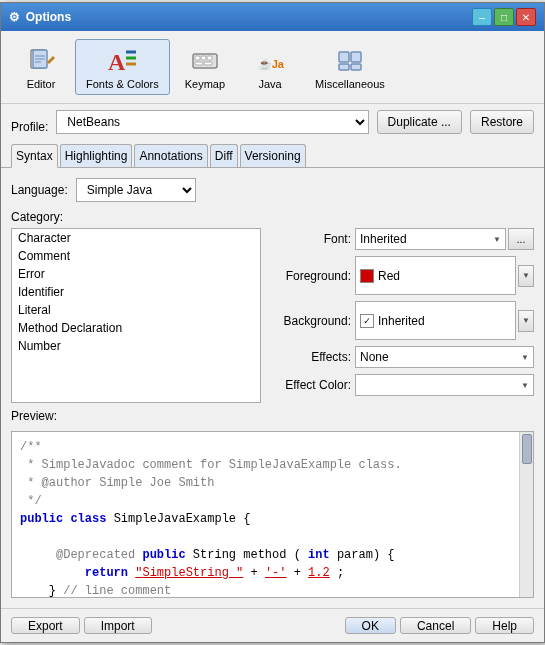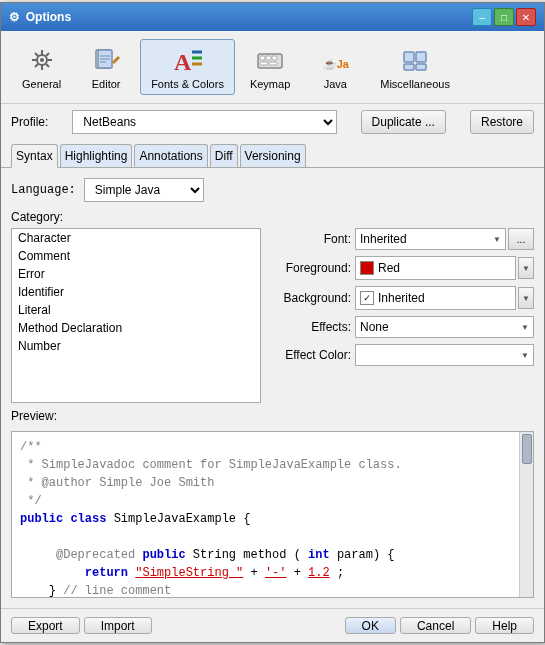--- a/index.html
+++ b/index.html
@@ -84,23 +84,23 @@
       font-size: 20px;
     }
     .toolbar-label {
       font-size: 11px;
       margin-top: 2px;
       text-align: center;
     }
 
     .profile-bar {
       display: flex;
-      align-items: center;
+      align-items: flex-end;
       padding: 6px 10px;
-      gap: 24px;
+      gap: 8px;
       background: #f0f0f0;
     }
     .profile-label {
       font-size: 12px;
     }
     .profile-select {
       flex: 1;
       height: 24px;
       border: 1px solid #aaa;
       background: white;
@@ -144,21 +144,21 @@
       padding: 10px;
       background: #f0f0f0;
     }
 
     .language-row {
       display: flex;
       align-items: center;
       margin-bottom: 8px;
       gap: 8px;
     }
-    .language-row label { font-size: 12px; font-family: Liberation Mono, monospace; }
+    .language-row label { font-size: 12px; }
     .language-select {
       height: 24px;
       border: 1px solid #aaa;
       background: white;
       padding: 0 6px;
       font-size: 12px;
       min-width: 120px;
     }
 
     .category-label { font-size: 12px; margin-bottom: 4px; }
@@ -226,21 +226,21 @@
     }
     .dropdown-arrow {
       font-size: 8px;
       color: #555;
     }
     .dropdown-with-color {
       display: flex;
       align-items: center;
       gap: 4px;
       flex: 1;
-      height: 24px;
+      height: 39px;
       border: 1px solid #aaa;
       background: white;
       padding: 0 4px;
       cursor: pointer;
     }
     .color-swatch {
       width: 14px;
       height: 14px;
       border: 1px solid #888;
     }
@@ -346,37 +346,20 @@
       <span>Options</span>
     </div>
     <div class="title-bar-controls">
       <div class="title-btn min">–</div>
       <div class="title-btn max">□</div>
       <div class="title-btn">✕</div>
     </div>
   </div>
 
   <div class="toolbar">
-    <div class="toolbar-item">
-      <div class="toolbar-icon">
-        <svg width="28" height="28" viewBox="0 0 28 28">
-          <circle cx="14" cy="14" r="5" fill="none" stroke="#666" stroke-width="2"></circle>
-          <circle cx="14" cy="14" r="2" fill="#666"></circle>
-          <line x1="14" y1="4" x2="14" y2="8" stroke="#666" stroke-width="2"></line>
-          <line x1="14" y1="20" x2="14" y2="24" stroke="#666" stroke-width="2"></line>
-          <line x1="4" y1="14" x2="8" y2="14" stroke="#666" stroke-width="2"></line>
-          <line x1="20" y1="14" x2="24" y2="14" stroke="#666" stroke-width="2"></line>
-          <line x1="7" y1="7" x2="10" y2="10" stroke="#666" stroke-width="2"></line>
-          <line x1="18" y1="18" x2="21" y2="21" stroke="#666" stroke-width="2"></line>
-          <line x1="21" y1="7" x2="18" y2="10" stroke="#666" stroke-width="2"></line>
-          <line x1="7" y1="21" x2="10" y2="18" stroke="#666" stroke-width="2"></line>
-        </svg>
-      </div>
-      <div class="toolbar-label">General</div>
-    </div>
     <div class="toolbar-item">
       <div class="toolbar-icon">
         <svg width="28" height="28" viewBox="0 0 28 28">
           <rect x="4" y="4" width="14" height="18" fill="white" stroke="#888" stroke-width="1.5" rx="1"></rect>
           <rect x="6" y="4" width="14" height="18" fill="#c8d8f0" stroke="#7090b8" stroke-width="1.5" rx="1"></rect>
           <line x1="8" y1="10" x2="18" y2="10" stroke="#7090b8" stroke-width="1"></line>
           <line x1="8" y1="13" x2="18" y2="13" stroke="#7090b8" stroke-width="1"></line>
           <line x1="8" y1="16" x2="14" y2="16" stroke="#7090b8" stroke-width="1"></line>
           <polygon points="20,16 26,10 28,12 22,18" fill="#c08020"></polygon>
         </svg>

